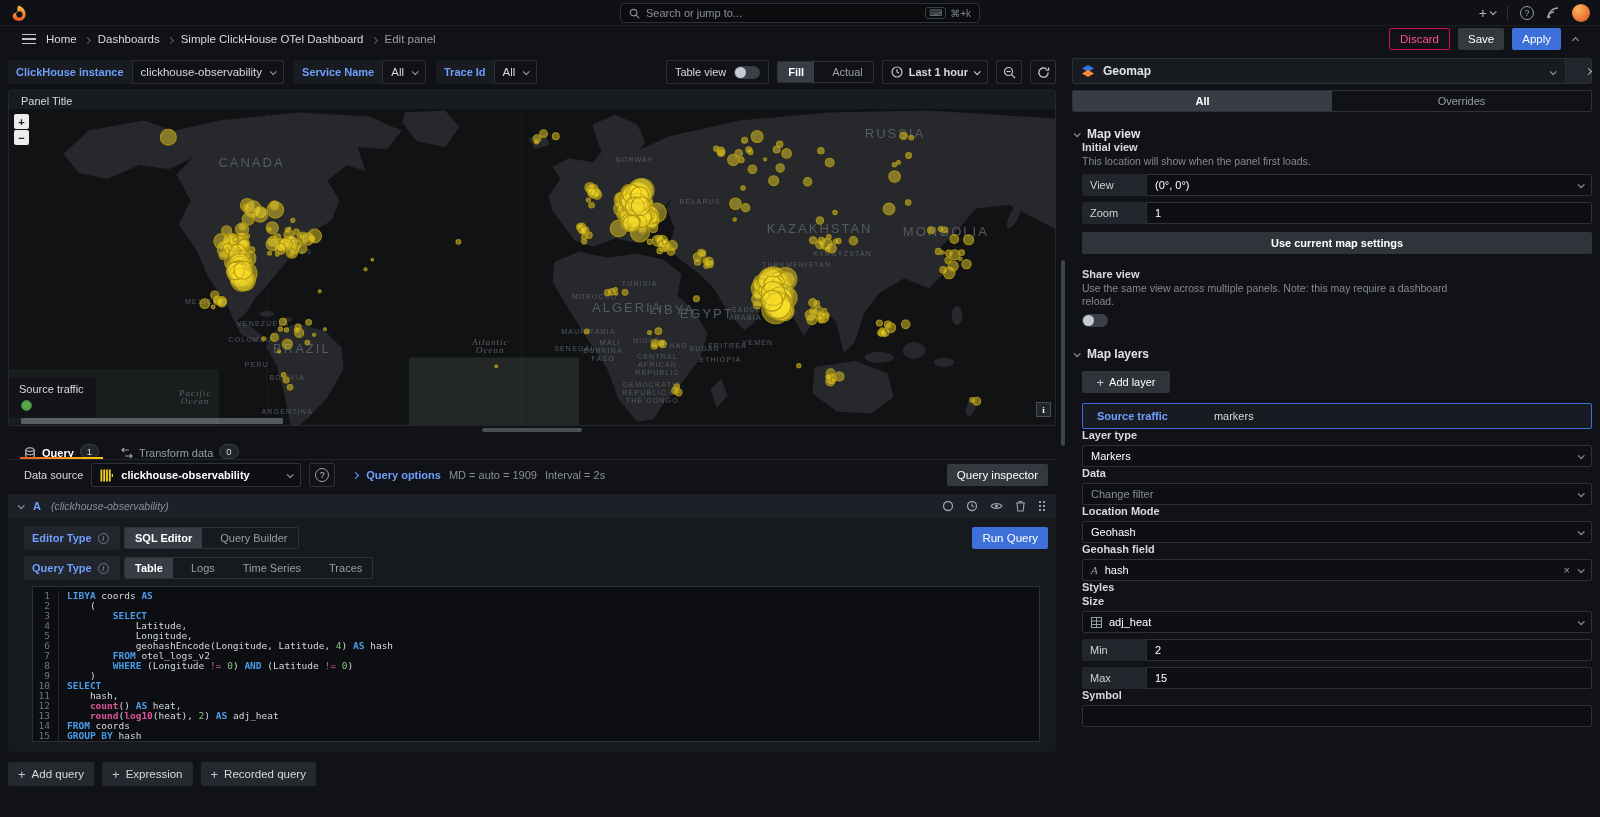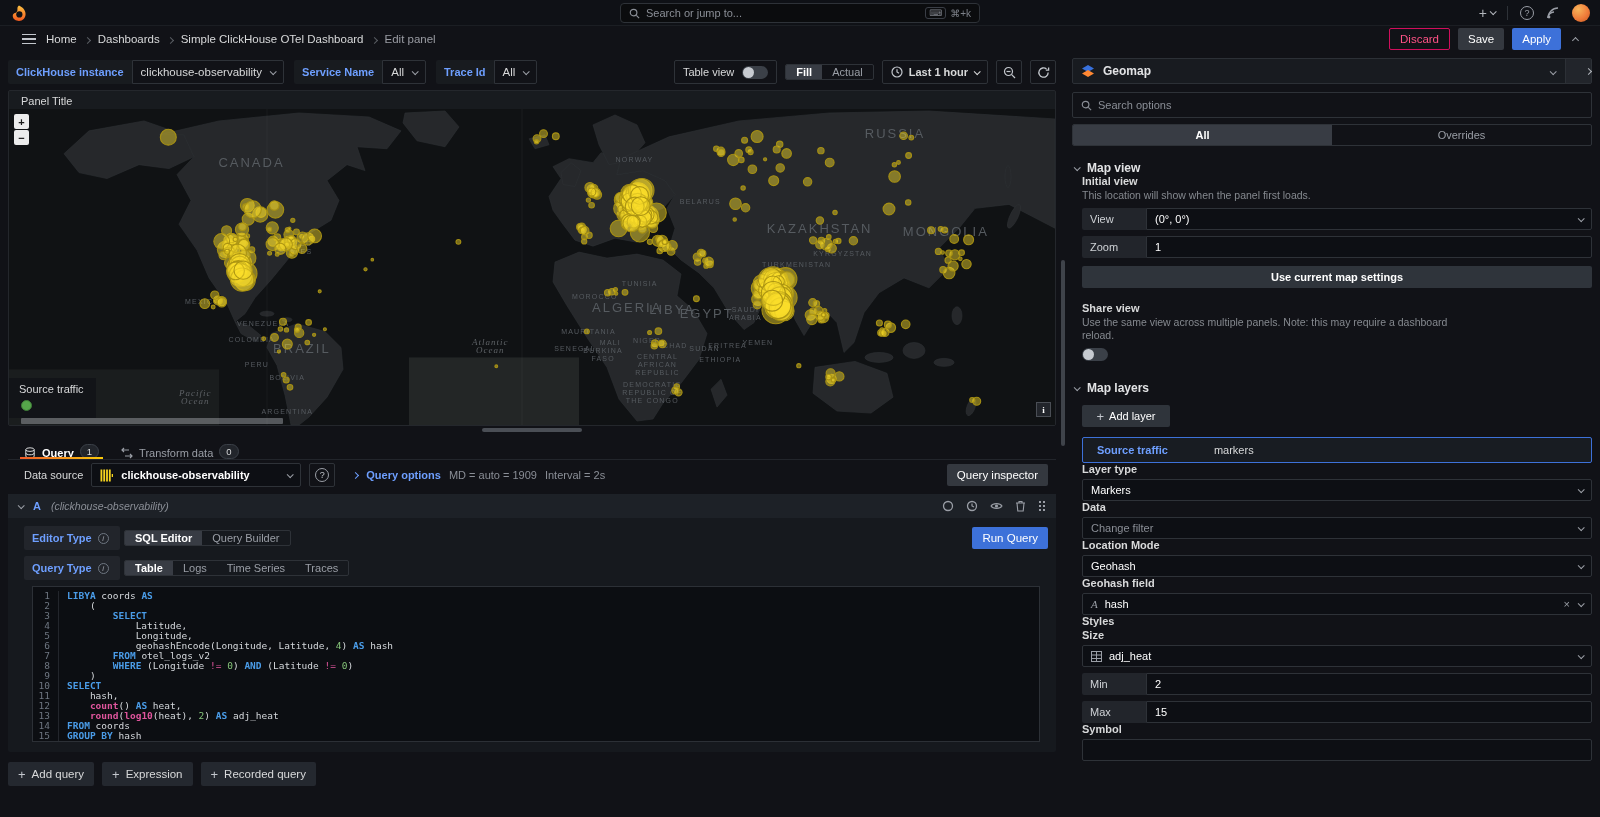--- a/index.html
+++ b/index.html
@@ -48,21 +48,21 @@
   
   .varbar { height:28px; margin-top:6px; display:flex; align-items:center; gap:10px; }
   .var-group { display:flex; align-items:stretch; height:24px; }
   .var-label { background:#181b1f; color:#6e9fff; display:flex; align-items:center; padding:0 8px; font-weight:bold; border-radius:2px 0 0 2px; font-size:11px; }
   .var-value { border:1px solid #2e3238; background:#111217; color:#d8d9da; display:flex; align-items:center; gap:8px; padding:0 8px; border-radius:0 2px 2px 0; font-size:11.5px; }
   .var-value .chev { color:#9a9ea6; }
   .varbar-right { margin-left:auto; display:flex; align-items:center; gap:8px; }
   .ctrl-box { height:24px; border:1px solid #2e3238; border-radius:2px; display:flex; align-items:center; padding:0 8px; gap:8px; color:#d8d9da; }
   .toggle { width:26px; height:13px; border-radius:7px; background:#3b4048; position:relative; }
   .toggle .knob { position:absolute; left:1px; top:1px; width:11px; height:11px; border-radius:50%; background:#c7cbd1; }
-  .seg-group { height:16px; border:1px solid #2e3238; border-radius:2px; display:flex; align-items:stretch; overflow:hidden; }
+  .seg-group { height:22px; border:1px solid #2e3238; border-radius:2px; display:flex; align-items:stretch; overflow:hidden;gap:8px; }
   .seg { display:flex; align-items:center; padding:0 10px; color:#9a9ea6; }
   .seg.active { background:#383c44; color:#fff; font-weight:bold; }
   .iconbtn { height:24px; min-width:26px; border:1px solid #2e3238; border-radius:2px; display:flex; align-items:center; justify-content:center; color:#c3c7cd; padding:0 4px; }
   .timebox { gap:6px; }
 
   
   .panel { margin-top:4px; height:336px; background:#181b1f; border:1px solid #24272c; border-radius:2px; display:flex; flex-direction:column; }
   .panel-header { height:18px; display:flex; align-items:center; padding:2px 0 0 12px; font-size:11px; color:#d8d9da; }
   .map { position:relative; flex:1; background:#101214; overflow:hidden; }
   .map svg.base, .map svg.dots { position:absolute; inset:0; width:100%; height:100%; }
@@ -924,27 +924,20 @@
         </svg>
       <span class="opt-title">Geomap</span>
       <span class="right">
         <span class="chevwrap"><span class="chev down"></span></span>
         <span class="sidebtn">
             <span class="chev right"></span>
           </span>
       </span>
     </div>
 
-    <div class="opt-search">
-      <svg width="11" height="11" viewBox="0 0 12 12">
-          <circle cx="5" cy="5" r="3.6" fill="none" stroke="#8a8e96" stroke-width="1.3"></circle>
-          <line x1="8" y1="8" x2="11" y2="11" stroke="#8a8e96" stroke-width="1.3"></line>
-        </svg>
-      <span>Search options</span>
-    </div>
 
     <div class="opt-tabs">
       <span class="opt-tab active">All</span>
       <span class="opt-tab">Overrides</span>
     </div>
 
     <div class="section-head">
       <span class="chev down" style="color:#9a9ea6"></span>
       <span class="title">Map view</span>
     </div>

